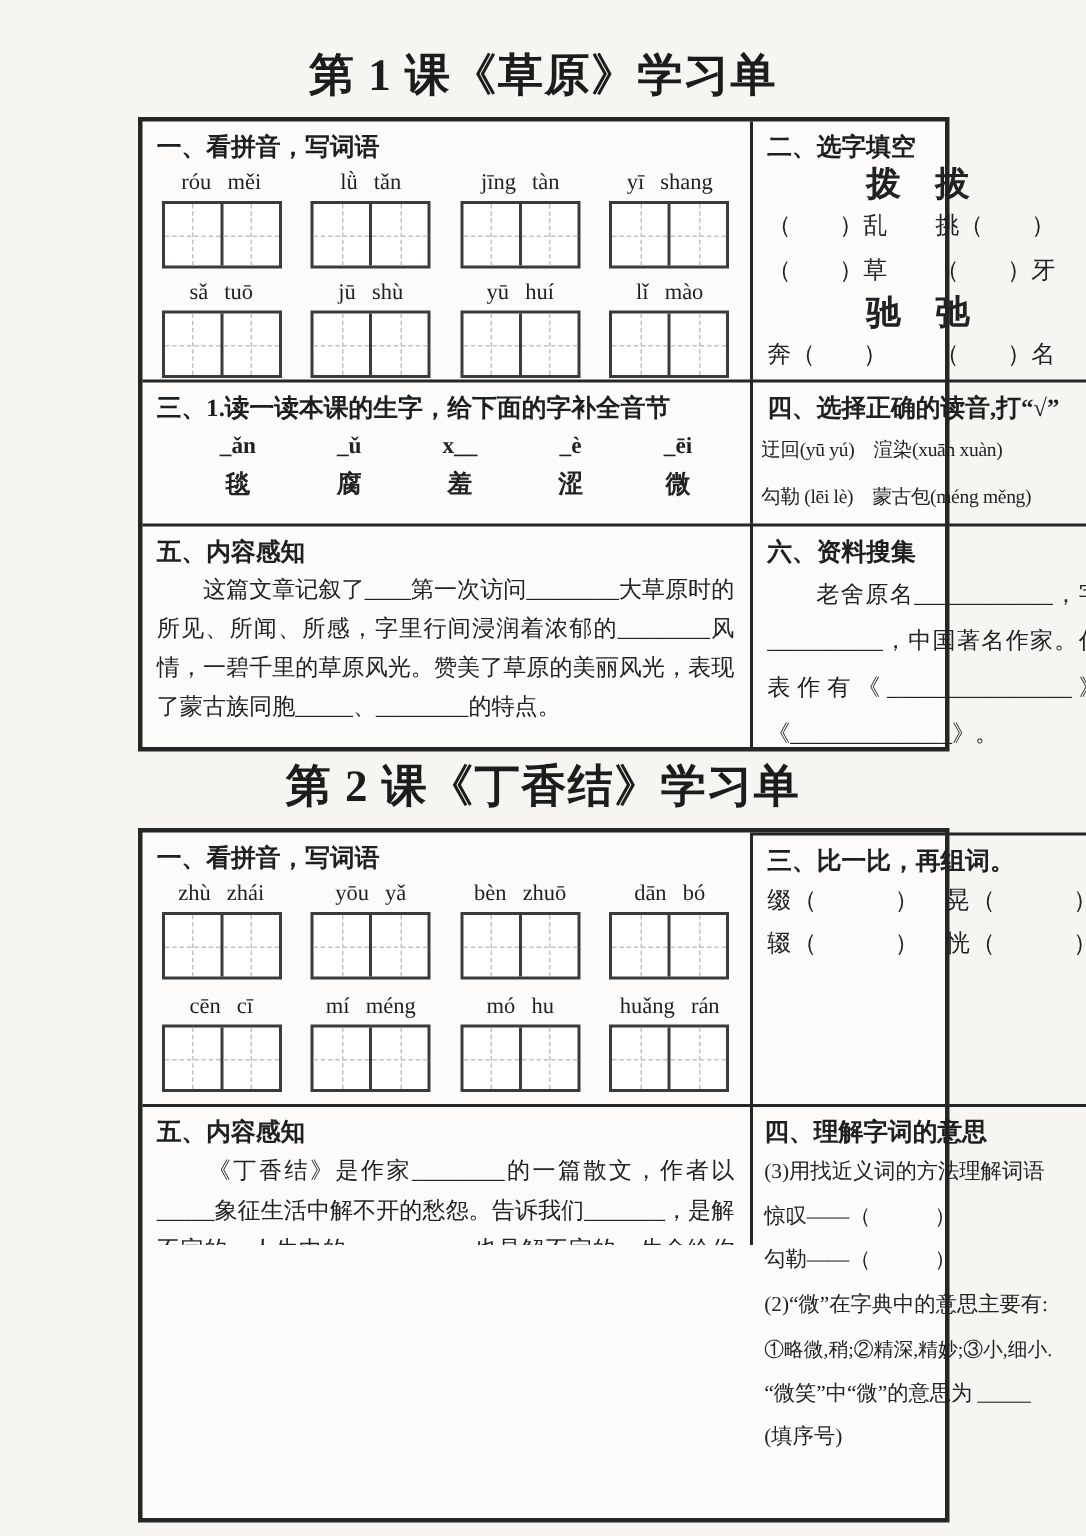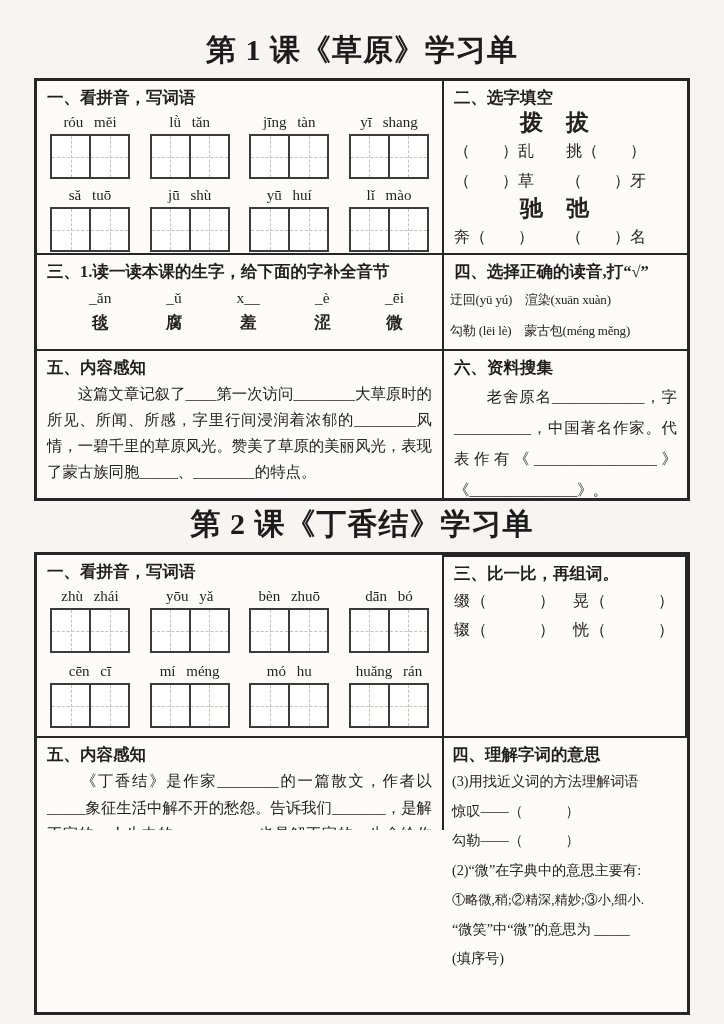--- a/index.html
+++ b/index.html
@@ -13,21 +13,21 @@
   .page { padding-top:30px;border-radius:31px; }
   .sheet-title {
     text-align:center;
     font-size:30px;
     font-weight:700;
     color:#1c1c1c;
     letter-spacing:1px;
     margin:0 0 7px 0;
   }
   .ws-table {
-    width:656px;
+    width:541px;
     margin:0 auto;
     box-sizing:border-box;
     border:3px solid #262626;
     background:#fcfbf9;
     display:grid;
     grid-template-columns:407px 243px;
   }
   .ws1 { grid-template-rows:172px 96px 149px; }
   .ws2 { grid-template-rows:181px 94px 182px; margin-bottom:4px; }
   .cell { box-sizing:border-box; padding:5px 10px 0 10px; overflow:hidden; }
@@ -53,21 +53,21 @@
   .tz { width:37px; height:41px; position:relative; }
   .tz + .tz { border-left:2px solid #3b3b3b; }
   .tz::before { content:""; position:absolute; left:0; right:0; top:50%; border-top:1px dashed #c3c3bd; }
   .tz::after  { content:""; position:absolute; top:0; bottom:0; left:50%; border-left:1px dashed #c3c3bd; }
   
   .choice-chars { font-size:23px; font-weight:700; line-height:26px; padding-left:66px; white-space:nowrap; }
   .choice-line  { font-size:16px; line-height:30px; white-space:nowrap; }
   
   .s3-grid { display:flex; justify-content:space-between; padding:2px 28px 0 42px; }
   .s3-item { text-align:center; }
-  .s3-syll { font-size:15.5px; line-height:24px; font-weight:400; }
+  .s3-syll { font-size:15.5px; line-height:24px; font-weight:700; }
   .s3-char { font-size:16.5px; line-height:26px; font-weight:700; }
   
   .s4-line { font-size:13px; line-height:31px; white-space:nowrap; letter-spacing:-0.2px; }
   
   .para { font-size:15.4px; line-height:26px; text-align:justify; margin-top:1px; }
   .para6 { font-size:15.4px; line-height:31px; }
   
   .opts { font-size:16px; font-weight:700; text-align:center; line-height:25px; }
   .item-line { font-size:14.8px; line-height:24.5px; text-align:justify; }
   

